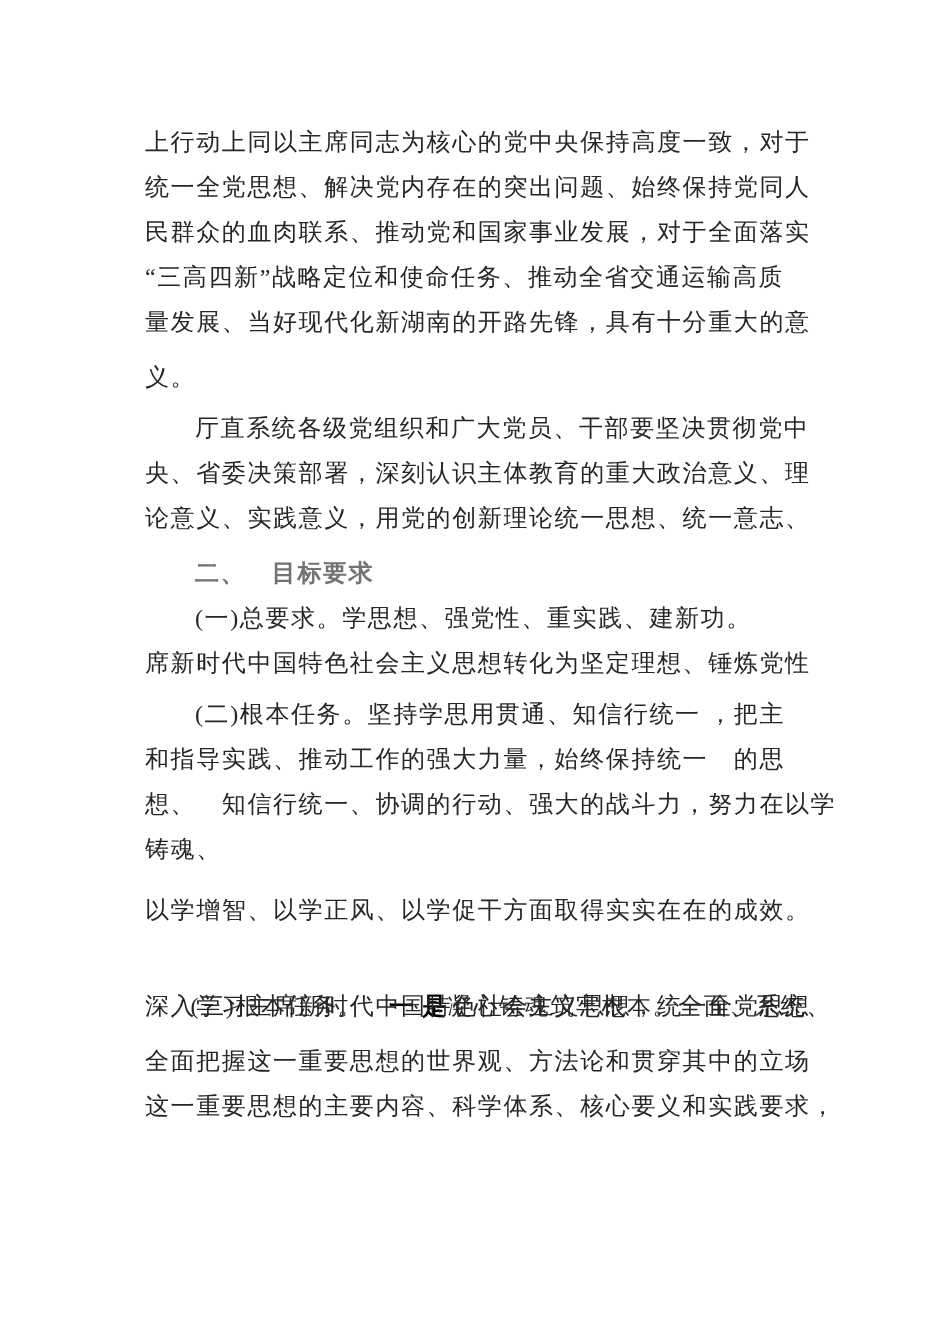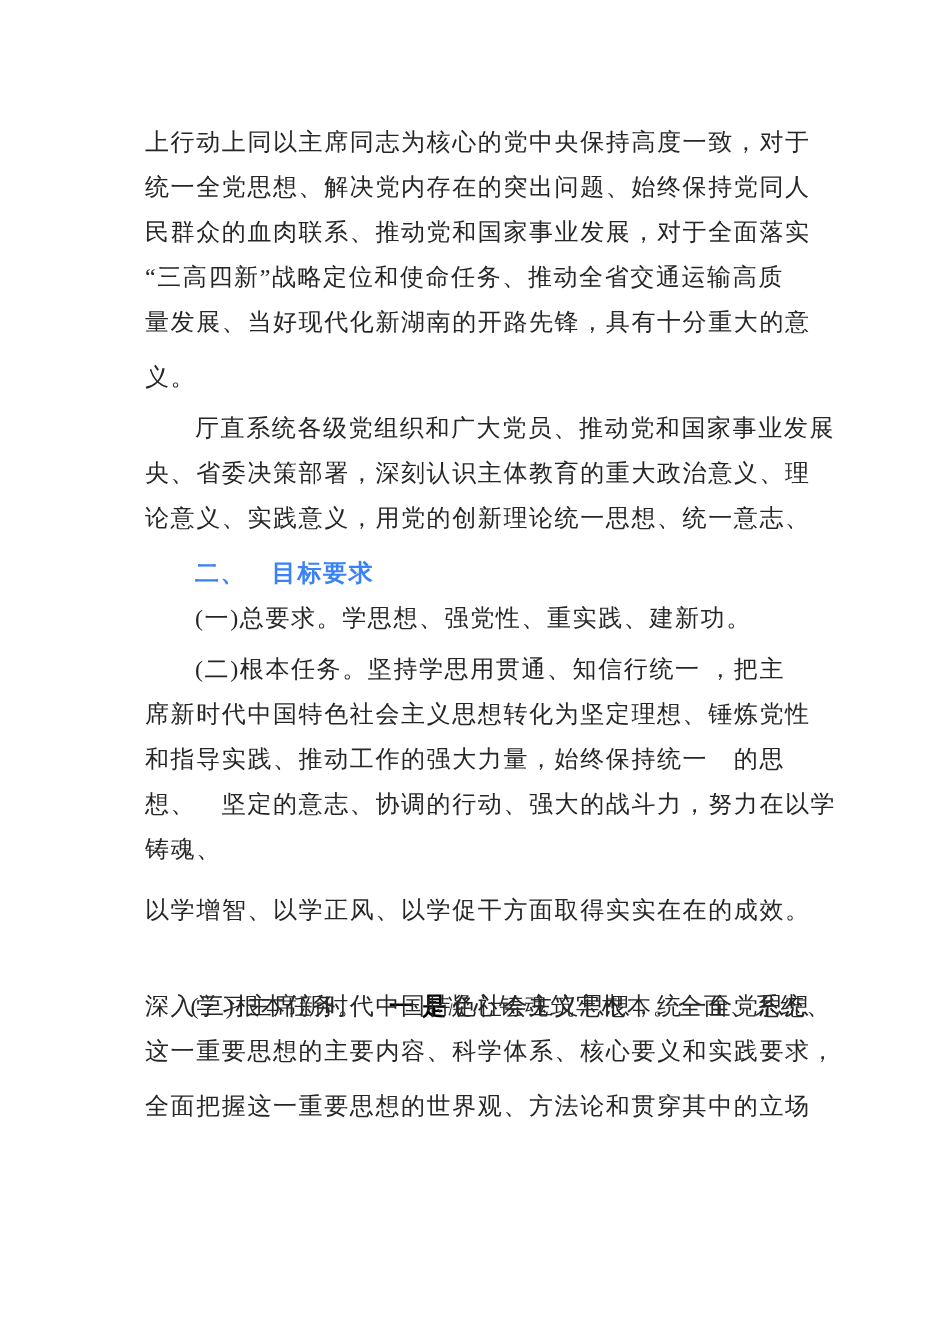--- a/index.html
+++ b/index.html
@@ -34,21 +34,21 @@
     font-size: 24px;
     letter-spacing: 1.6px;
     white-space: pre;
     text-align: left;
   }
   .indent {
     text-indent: 50px;
   }
   .heading {
     font-weight: bold;
-    color: #3b82f6;
+    color: #737373;
   }
   .bold {
     font-weight: bold;
     color: #000000;
   }
   .gap-sm { margin-top: 6px; }
   .gap-md { margin-top: 10px; }
   .gap-lg { margin-top: 16px; font-family: Liberation Serif, serif; }
 </style>
 </head>
@@ -57,36 +57,36 @@
 <div class="page">
   <div class="text-block">
 
     <div class="line">上行动上同以主席同志为核心的党中央保持高度一致，对于</div>
     <div class="line">统一全党思想、解决党内存在的突出问题、始终保持党同人</div>
     <div class="line">民群众的血肉联系、推动党和国家事业发展，对于全面落实</div>
     <div class="line">“三高四新”战略定位和使命任务、推动全省交通运输高质</div>
     <div class="line">量发展、当好现代化新湖南的开路先锋，具有十分重大的意</div>
     <div class="line gap-md">义。</div>
 
-    <div class="line indent gap-sm">厅直系统各级党组织和广大党员、推动党和国家事业发展</div>
+    <div class="line indent gap-sm">厅直系统各级党组织和广大党员、干部要坚决贯彻党中</div>
     <div class="line">央、省委决策部署，深刻认识主体教育的重大政治意义、理</div>
     <div class="line">论意义、实践意义，用党的创新理论统一思想、统一意志、</div>
 
     <div class="line indent heading gap-md">二、　目标要求</div>
 
     <div class="line indent">(一)总要求。学思想、强党性、重实践、建新功。</div>
 
+    <div class="line">席新时代中国特色社会主义思想转化为坚定理想、锤炼党性</div>
     <div class="line indent gap-sm">(二)根本任务。坚持学思用贯通、知信行统一 ，把主</div>
-    <div class="line">席新时代中国特色社会主义思想转化为坚定理想、锤炼党性</div>
     <div class="line">和指导实践、推动工作的强大力量，始终保持统一　的思</div>
-    <div class="line">想、　坚定的意志、协调的行动、强大的战斗力，努力在以学</div>
+    <div class="line">想、　知信行统一、协调的行动、强大的战斗力，努力在以学</div>
     <div class="line">铸魂、</div>
     <div class="line gap-lg">以学增智、以学正风、以学促干方面取得实实在在的成效。</div>
 
     <div class="line indent gap-sm">
       <span>(三)根本任务。　</span><span class="bold">一 是</span><span>凝心铸魂筑牢根本。全面、系统、</span>
     </div>
     <div class="line">深入学习主席新时代中国特色社会主义思想，统一全党思想</div>
+    <div class="line gap-md">全面把握这一重要思想的世界观、方法论和贯穿其中的立场</div>
     <div class="line">这一重要思想的主要内容、科学体系、核心要义和实践要求，</div>
-    <div class="line gap-md">全面把握这一重要思想的世界观、方法论和贯穿其中的立场</div>
 
   </div>
 </div>
 
 </body></html>

